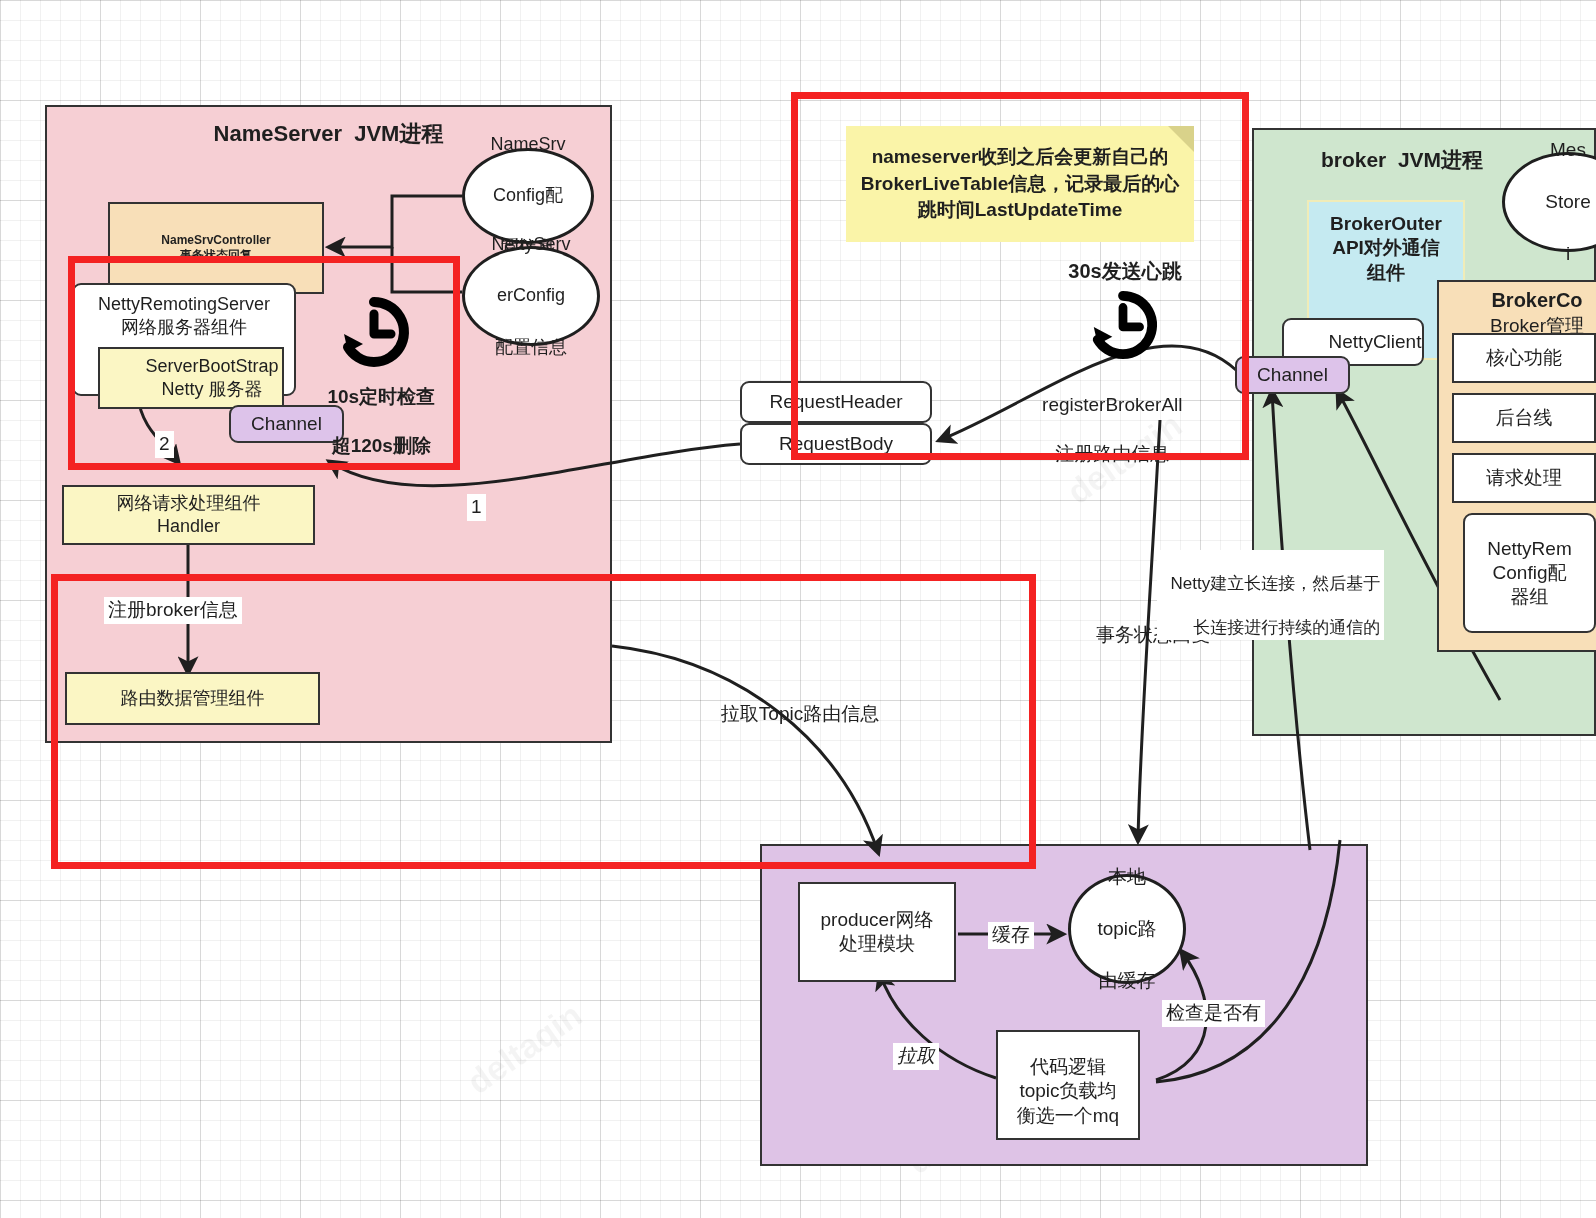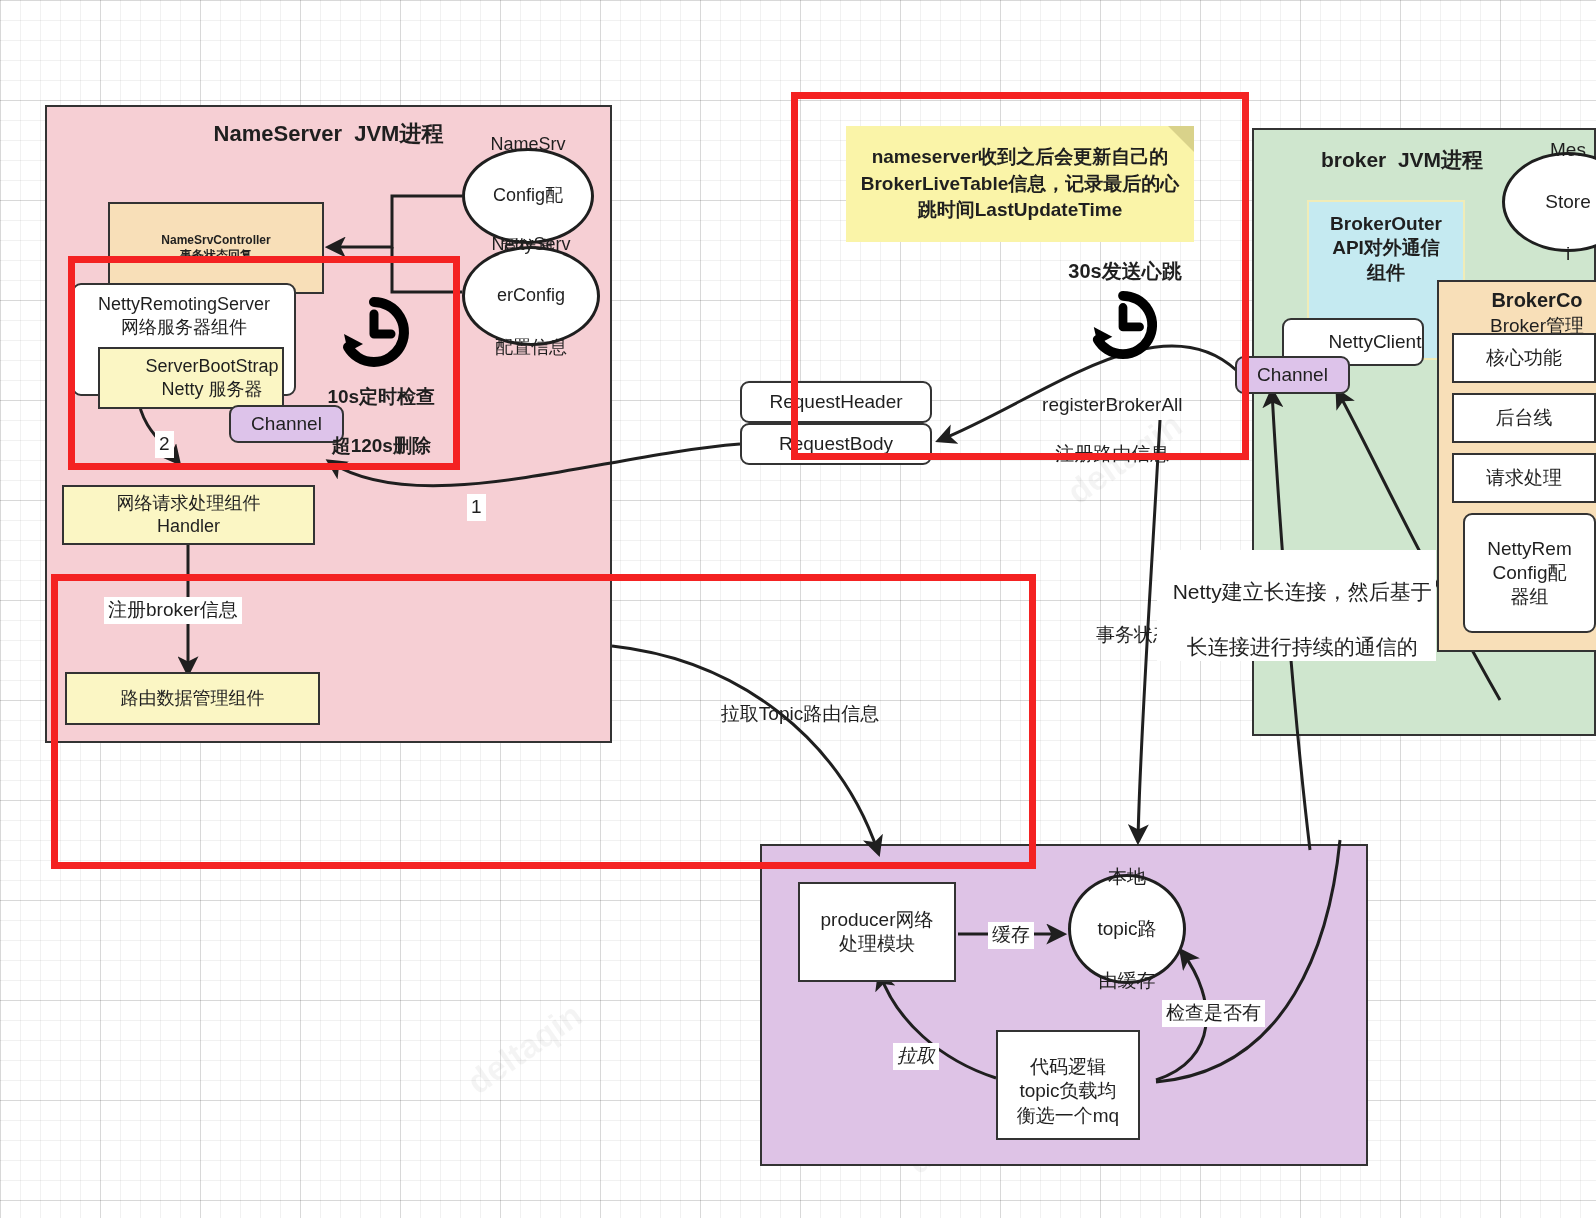--- a/index.html
+++ b/index.html
@@ -180,21 +180,21 @@
 <div class="plain" style="left:998px;top:368px;width:218px;font-size:19px;">
   <span>registerBrokerAll</span><br>
   <span>注册路由信息</span>
 </div>
 
 <div class="node white rnd" style="left:740px;top:381px;width:192px;height:42px;font-size:19px;">RequestHeader</div>
 <div class="node white rnd" style="left:740px;top:423px;width:192px;height:42px;font-size:19px;">RequestBody</div>
 
 <div class="plain" style="left:700px;top:702px;width:200px;font-size:19px;">拉取Topic路由信息</div>
 <div class="plain" style="left:1078px;top:623px;width:150px;font-size:19px;">事务状态回复</div>
-<div class="edgelbl" style="left:1157px;top:550px;font-size:21px;text-align:center;">
+<div class="edgelbl" style="left:1157px;top:550px;font-size:17px;text-align:right;">
   <span>Netty建立长连接，然后基于</span><br>
   <span>长连接进行持续的通信的</span>
 </div>
 
 <div class="node cyan" style="left:1307px;top:200px;width:158px;height:160px;flex-direction:column;font-size:19px;font-weight:700;justify-content:flex-start;padding-top:10px;">
   <span>BrokerOuter</span>
   <span>API对外通信</span>
   <span>组件</span>
 </div>
 <div class="node white rnd" style="left:1282px;top:318px;width:142px;height:48px;font-size:19px;padding-left:44px;">NettyClient</div>

